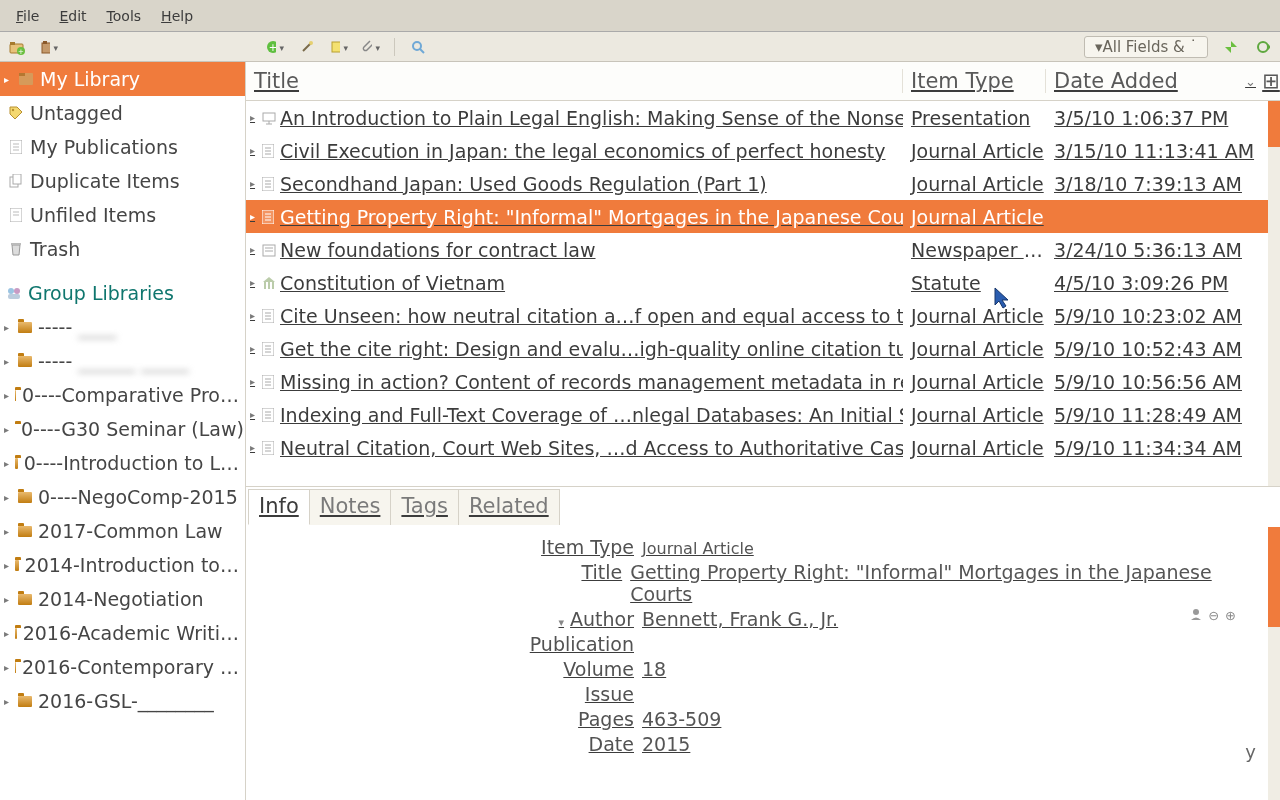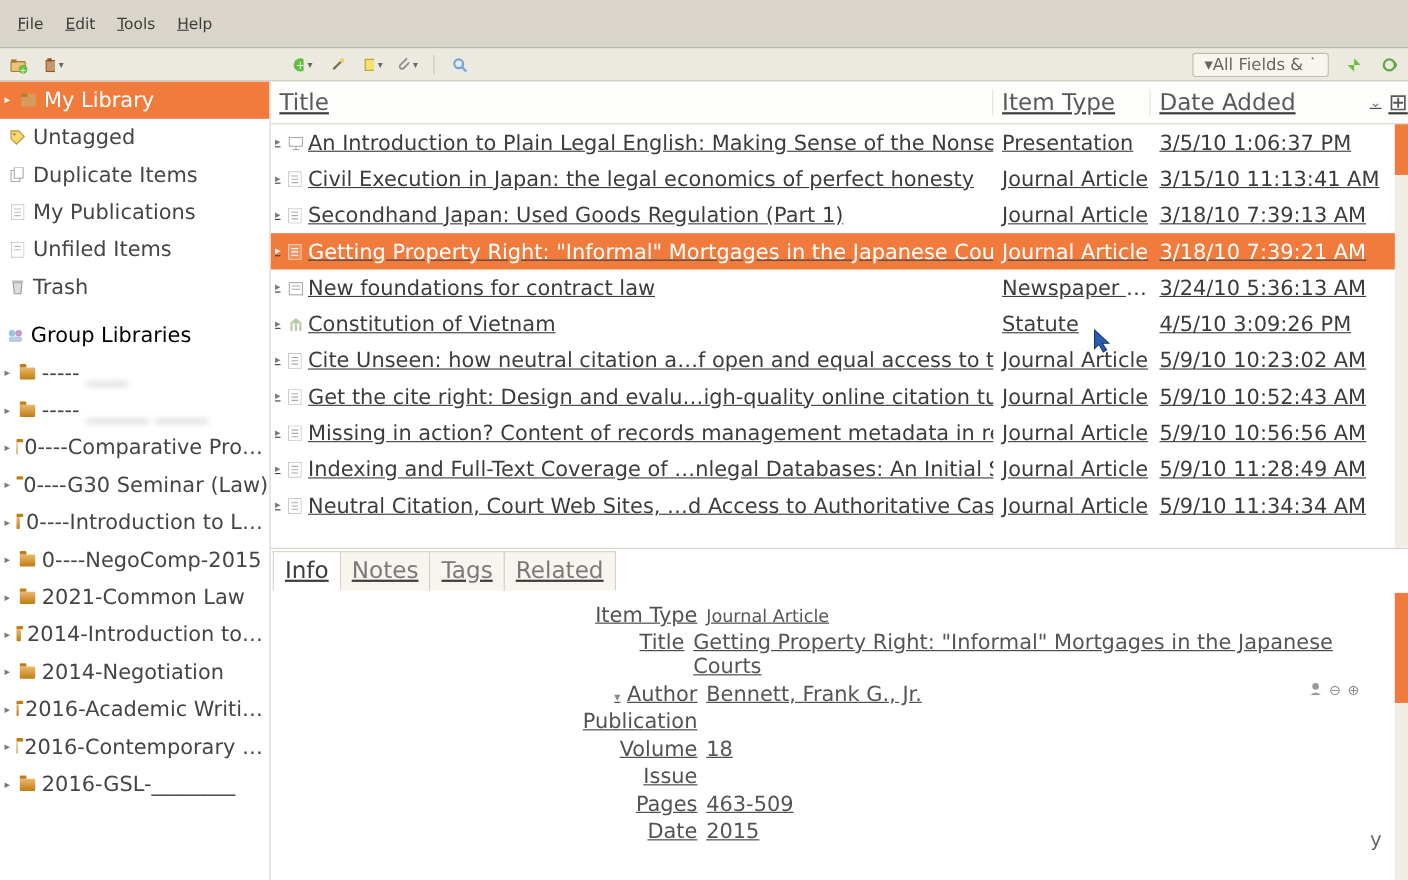--- a/index.html
+++ b/index.html
@@ -5,21 +5,21 @@
 * { box-sizing: border-box; }
 body {
   margin: 0;
   font-family: "DejaVu Sans", "Liberation Sans", sans-serif;
   font-size: 18px;
   color: #3c3c3c;
   background: #fff;
   overflow: hidden;
 }
 .menubar {
-  height: 44px;
+  height: 32px;
   background: #d9d5ca;
   border-bottom: 1px solid #aaa;
   display: flex;
   align-items: center;
   padding: 0 6px;
   font-size: 14px;
 }
 .menubar .mi {
   padding: 2px 10px;
   cursor: default;
@@ -81,21 +81,21 @@
   font-weight: 400;
 }
 .tree-item.sub { padding-left: 8px; }
 .tree-item.coll { padding-left: 4px; }
 .tree-caret { width: 8px; color: #7a7a7a; font-size: 10px; }
 .tree-item.root .tree-caret { color: #fff; }
 .ticon { width: 16px; height: 16px; display:inline-flex; align-items:center; justify-content:center; }
 .group-header {
   font-size: 19px;
   padding: 16px 6px 6px 6px;
-  color: #000000;
+  color: #0f766e;
   display:flex; align-items:center; gap:6px;
 }
 .center {
   flex: 1;
   display: flex;
   flex-direction: column;
   min-width: 0;
   text-decoration: underline;
 }
 .list-area {
@@ -280,37 +280,37 @@
       <span class="ticon">
           <svg width="14" height="14">
             <path d="M1 1 L8 1 L13 6 L6 13 L1 8 Z" fill="#f4d870" stroke="#b89030"></path>
             <circle cx="4" cy="4" r="1.2" fill="#b89030"></circle>
           </svg>
         </span>
       <span>Untagged</span>
     </div>
     <div class="tree-item sub">
       <span class="ticon">
-          <svg width="14" height="14">
-            <rect x="1" y="3" width="8" height="10" fill="#fff" stroke="#aaa"></rect>
-            <rect x="4" y="0" width="8" height="10" fill="#fff" stroke="#aaa"></rect>
-          </svg>
-        </span>
-      <span>Duplicate Items</span>
-    </div>
-    <div class="tree-item sub">
-      <span class="ticon">
           <svg width="12" height="14">
             <rect width="12" height="14" fill="#fff" stroke="#aaa"></rect>
             <line x1="3" y1="4" x2="9" y2="4" stroke="#bbb"></line>
             <line x1="3" y1="7" x2="9" y2="7" stroke="#bbb"></line>
             <line x1="3" y1="10" x2="9" y2="10" stroke="#bbb"></line>
           </svg>
         </span>
       <span>My Publications</span>
+    </div>
+    <div class="tree-item sub">
+      <span class="ticon">
+          <svg width="14" height="14">
+            <rect x="1" y="3" width="8" height="10" fill="#fff" stroke="#aaa"></rect>
+            <rect x="4" y="0" width="8" height="10" fill="#fff" stroke="#aaa"></rect>
+          </svg>
+        </span>
+      <span>Duplicate Items</span>
     </div>
     <div class="tree-item sub">
       <span class="ticon">
           <svg width="12" height="14">
             <rect width="12" height="14" fill="#fff" stroke="#aaa"></rect>
             <line x1="3" y1="4" x2="9" y2="4" stroke="#bbb"></line>
             <line x1="3" y1="7" x2="9" y2="7" stroke="#bbb"></line>
           </svg>
         </span>
       <span>Unfiled Items</span>
@@ -365,21 +365,21 @@
           <span>0----Introduction to L…</span>
         </div>
         <div class="tree-item coll">
           <span class="tree-caret">▸</span>
           <span class="ticon folder-icon"></span>
           <span>0----NegoComp-2015</span>
         </div>
         <div class="tree-item coll">
           <span class="tree-caret">▸</span>
           <span class="ticon folder-icon"></span>
-          <span>2021-Common Law</span>
+          <span>2017-Common Law</span>
         </div>
         <div class="tree-item coll">
           <span class="tree-caret">▸</span>
           <span class="ticon folder-icon"></span>
           <span>2014-Introduction to…</span>
         </div>
         <div class="tree-item coll">
           <span class="tree-caret">▸</span>
           <span class="ticon folder-icon"></span>
           <span>2014-Negotiation</span>
@@ -468,21 +468,20 @@
                 <svg width="12" height="14">
                   <rect width="12" height="14" fill="rgba(255,255,255,0.2)" stroke="#fff"></rect>
                   <line x1="3" y1="4" x2="9" y2="4" stroke="#fff"></line>
                   <line x1="3" y1="7" x2="9" y2="7" stroke="#fff"></line>
                   <line x1="3" y1="10" x2="9" y2="10" stroke="#fff"></line>
                 </svg>
               </span>
               <span>Getting Property Right: "Informal" Mortgages in the Japanese Courts</span>
             </div>
             <div class="c2">Journal Article</div>
-            <div class="c3">3/18/10 7:39:21 AM</div>
           </div>
           <div class="row">
             <div class="c1">
               <span class="row-caret">▸</span>
               <span class="row-icon">
                 <svg width="14" height="14">
                   <rect x="1" y="2" width="12" height="11" fill="#fff" stroke="#aaa"></rect>
                   <line x1="3" y1="5" x2="11" y2="5" stroke="#aaa"></line>
                   <line x1="3" y1="8" x2="11" y2="8" stroke="#aaa"></line>
                 </svg>

